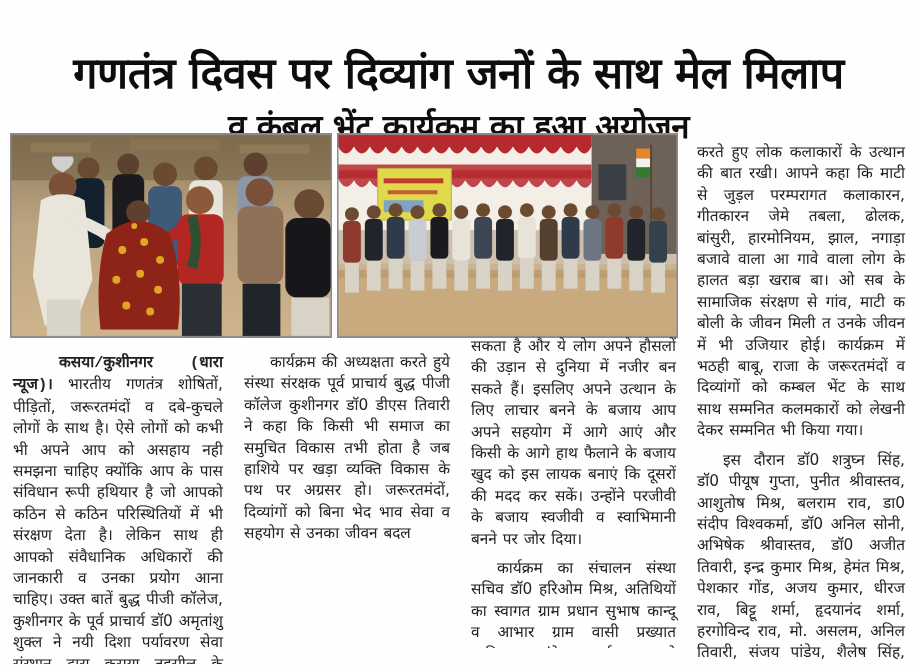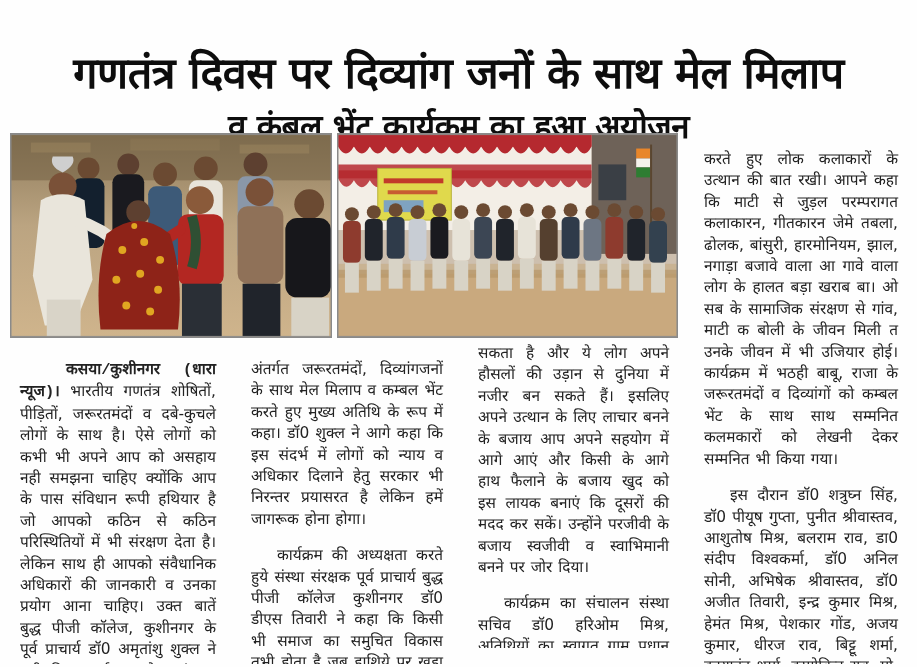--- a/index.html
+++ b/index.html
@@ -17,21 +17,21 @@
   .headline .l2{font-size:33px;line-height:52px;}
   
   .photos{position:absolute;top:133px;left:10px;width:668px;height:203px;display:flex;gap:5px;}
   .photo{border:1px solid #8a8a8a;background:#c9b393;}
   
   .col{
     position:absolute;text-align:justify;
     font-size:15.4px;line-height:21.4px;overflow:hidden;
     word-spacing:1px;color:#222;
   }
-  .col p{margin:15px;}
+  .col p{margin:8px;}
   .col p.indent{text-indent:26px;}
   #col1{left:5px;  top:344px;width:226px;height:320px;}
   #col2{left:236px;top:344px;width:222px;height:320px;}
   #col3{left:463px;top:328px;width:221px;height:320px;}
   #col4{left:689px;top:134px;width:224px;height:530px;}
   .lead{font-weight:bold;font-family:Liberation Mono, monospace;}
   #col1 p.first{text-indent:46px;}
 </style>
 </head>
 <body>
@@ -186,21 +186,20 @@
     </g>
     <rect width="341" height="203" fill="none" stroke="#8a8a8a"></rect>
   </svg>
 </div>
 
 <div id="col1" class="col">
   <p class="first"><strong class="lead">कसया/कुशीनगर (धारा न्यूज)।</strong><span> भारतीय गणतंत्र शोषितों, पीड़ितों, जरूरतमंदों व दबे-कुचले लोगों के साथ है। ऐसे लोगों को कभी भी अपने आप को असहाय नही समझना चाहिए क्योंकि आप के पास संविधान रूपी हथियार है जो आपको कठिन से कठिन परिस्थितियों में भी संरक्षण देता है। लेकिन साथ ही आपको संवैधानिक अधिकारों की जानकारी व उनका प्रयोग आना चाहिए। उक्त बातें बुद्ध पीजी कॉलेज, कुशीनगर के पूर्व प्राचार्य डॉ0 अमृतांशु शुक्ल ने नयी दिशा पर्यावरण सेवा संस्थान द्वारा कसया तहसील के भठही बाबू, राजा ग्राम सभा में गणतंत्र दिवस के अवसर पर सर्वे भवन्तु सुखिनः कार्यक्रम के</span></p>
 </div>
 
 <div id="col2" class="col">
-  <p>अंतर्गत जरूरतमंदों, दिव्यांगजनों के साथ मेल मिलाप व कम्बल भेंट करते हुए मुख्य अतिथि के रूप में कहा। डॉ0 शुक्ल ने आगे कहा कि इस संदर्भ में लोगों को न्याय व अधिकार दिलाने हेतु सरकार भी निरन्तर प्रयासरत है लेकिन हमें जागरूक होना होगा।</p>
   <p class="indent">कार्यक्रम की अध्यक्षता करते हुये संस्था संरक्षक पूर्व प्राचार्य बुद्ध पीजी कॉलेज कुशीनगर डॉ0 डीएस तिवारी ने कहा कि किसी भी समाज का समुचित विकास तभी होता है जब हाशिये पर खड़ा व्यक्ति विकास के पथ पर अग्रसर हो। जरूरतमंदों, दिव्यांगों को बिना भेद भाव सेवा व सहयोग से उनका जीवन बदल</p>
 </div>
 
 <div id="col3" class="col">
   <p>सकता है और ये लोग अपने हौसलों की उड़ान से दुनिया में नजीर बन सकते हैं। इसलिए अपने उत्थान के लिए लाचार बनने के बजाय आप अपने सहयोग में आगे आएं और किसी के आगे हाथ फैलाने के बजाय खुद को इस लायक बनाएं कि दूसरों की मदद कर सकें। उन्होंने परजीवी के बजाय स्वजीवी व स्वाभिमानी बनने पर जोर दिया।</p>
   <p class="indent">कार्यक्रम का संचालन संस्था सचिव डॉ0 हरिओम मिश्र, अतिथियों का स्वागत ग्राम प्रधान सुभाष कान्दू व आभार ग्राम वासी प्रख्यात साहित्यकार चंदेश्वर शर्मा परवाना ने किया। शर्मा ने आभार के दौरान अपने संबोधन में कार्यक्रम की सराहना</p>
 </div>
 
 <div id="col4" class="col">
   <p>करते हुए लोक कलाकारों के उत्थान की बात रखी। आपने कहा कि माटी से जुड़ल परम्परागत कलाकारन, गीतकारन जेमे तबला, ढोलक, बांसुरी, हारमोनियम, झाल, नगाड़ा बजावे वाला आ गावे वाला लोग के हालत बड़ा खराब बा। ओ सब के सामाजिक संरक्षण से गांव, माटी क बोली के जीवन मिली त उनके जीवन में भी उजियार होई। कार्यक्रम में भठही बाबू, राजा के जरूरतमंदों व दिव्यांगों को कम्बल भेंट के साथ साथ सम्मनित कलमकारों को लेखनी देकर सम्मनित भी किया गया।</p>

